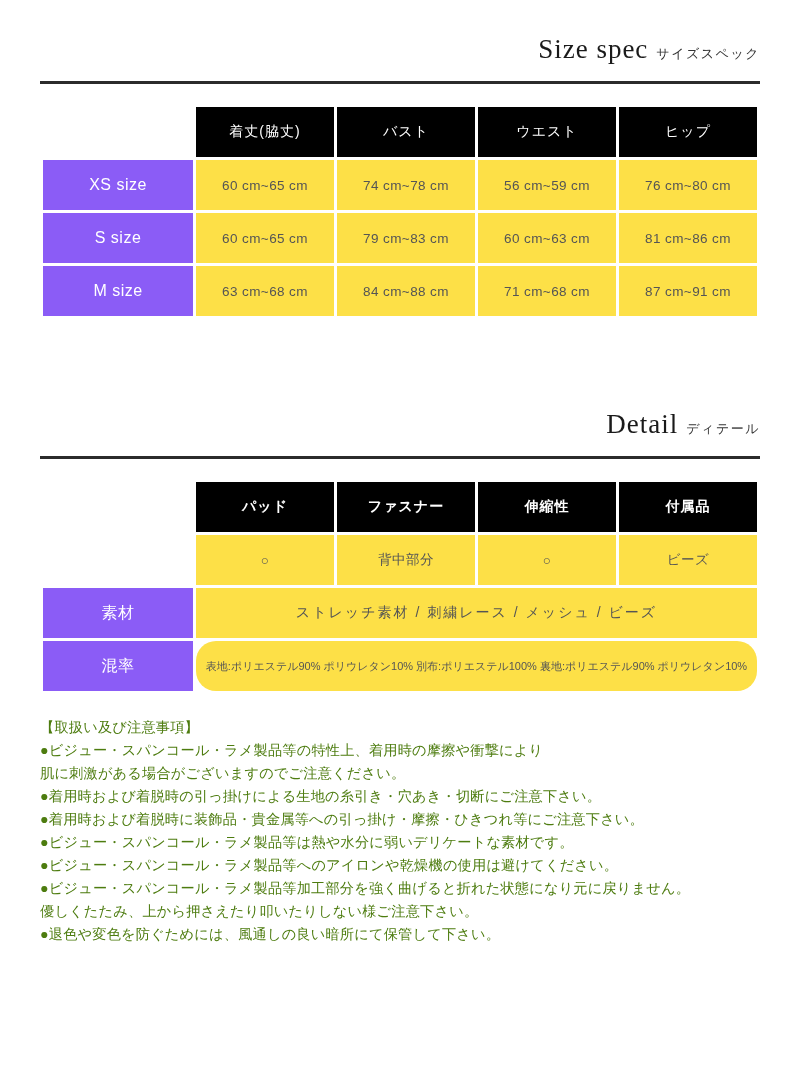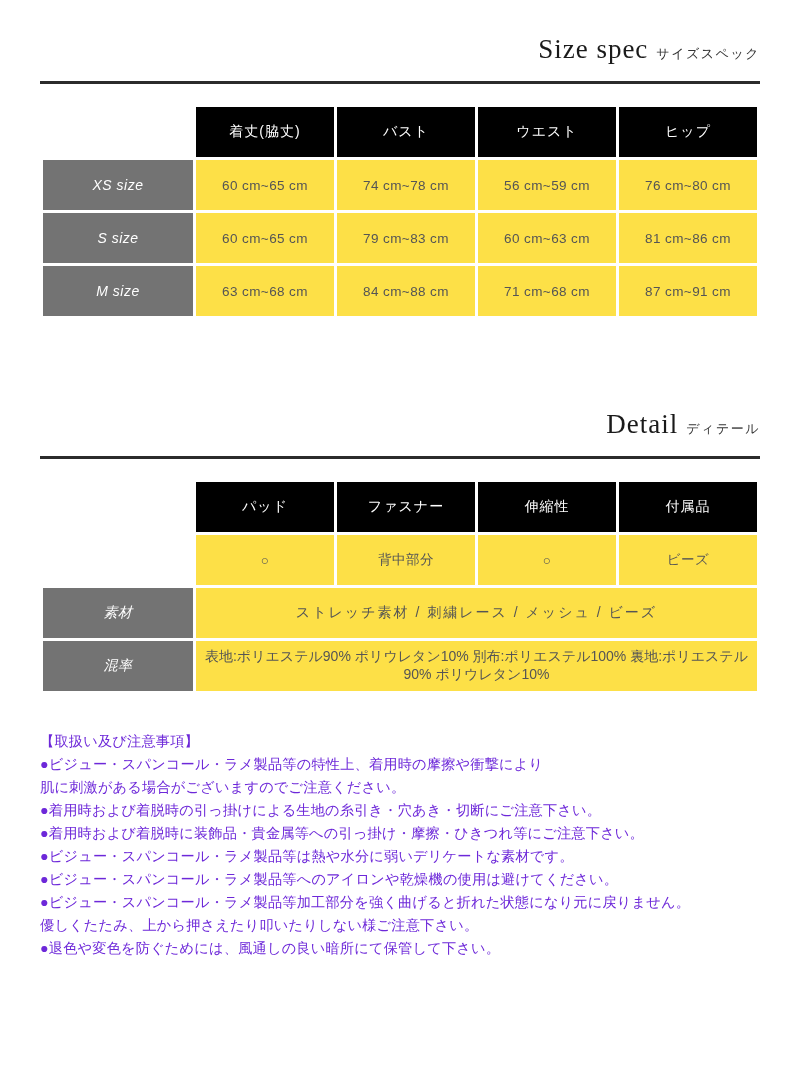--- a/index.html
+++ b/index.html
@@ -64,56 +64,56 @@
     font-size: 13.5px;
     color: #4a4a4a;
   }
   .hdr {
     background: #000000;
     color: #ffffff;
     font-size: 14px;
     letter-spacing: 1px;
   }
   .rowhdr {
-    background: #737373;
+    background: #8b5cf6;
     color: #ffffff;
-    font-size: 14px;
+    font-size: 16px;
     letter-spacing: 0.5px;
-    font-style: italic;
   }
   .cell {
     background: #fde047;
     color: #555555;
     font-size: 13.5px;
     letter-spacing: 0.4px;
   }
   .blank { background: transparent; }
   .col-first { width: 150px; }
 
   
   .detail-table { margin-top: 20px; }
-  .detail-table .hdr { height: 46px; }
+  .detail-table .hdr { height: 46px; font-weight: bold; }
   .detail-table .val { height: 44px; }
   .detail-table .rowhdr { height: 46px; }
   .mat-cell {
     letter-spacing: 2px;
     font-size: 14px;
   }
   .ratio-cell {
-    font-size: 14px;
+    font-size: 11px;
     letter-spacing: 0;
     color: #555555;
+    border-radius: 20px;
   }
 
   
   .notes {
-    margin-top: 36px;
+    margin-top: 22px;
     font-size: 14.2px;
     line-height: 1.62;
-    color: #6d28d9;
+    color: #4d7c0f;
     letter-spacing: 0.2px;
   }
   .notes div { white-space: nowrap; }
 
   .detail-section { margin-top: 56px; }
 </style>
 </head>
 <body>
 
 <div class="page">

